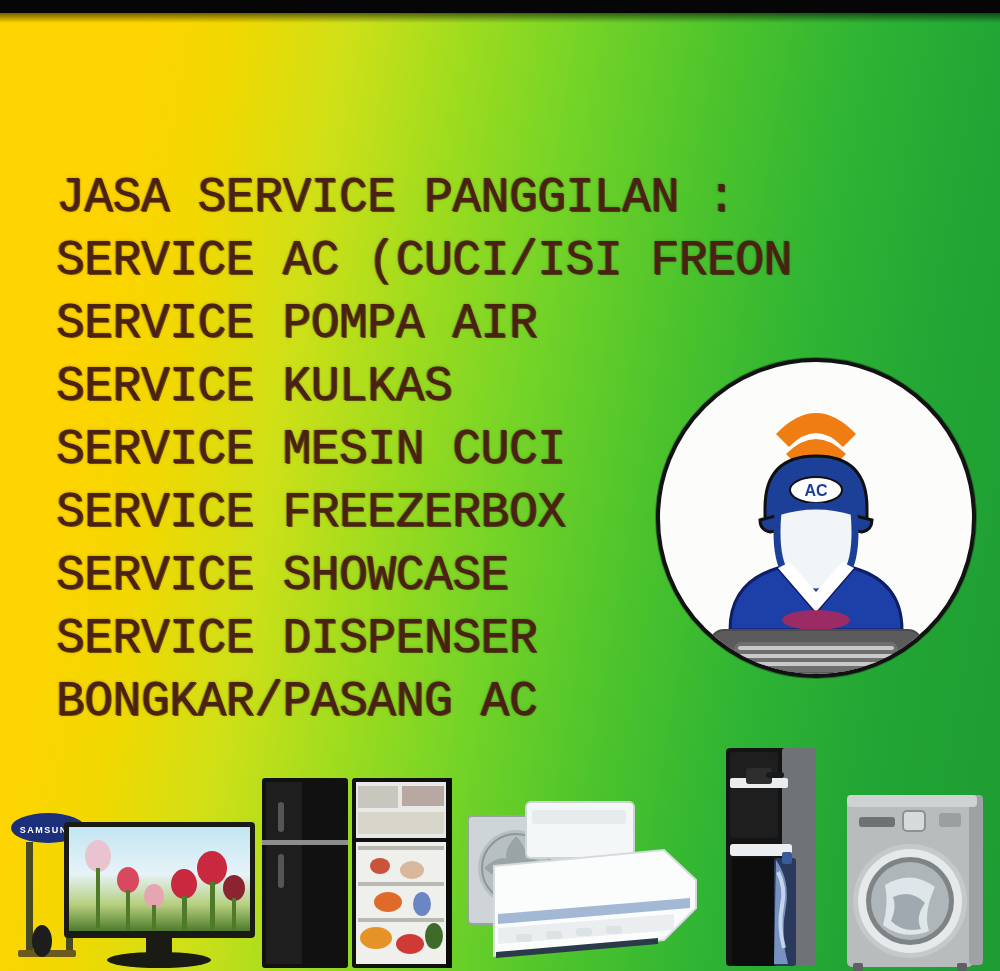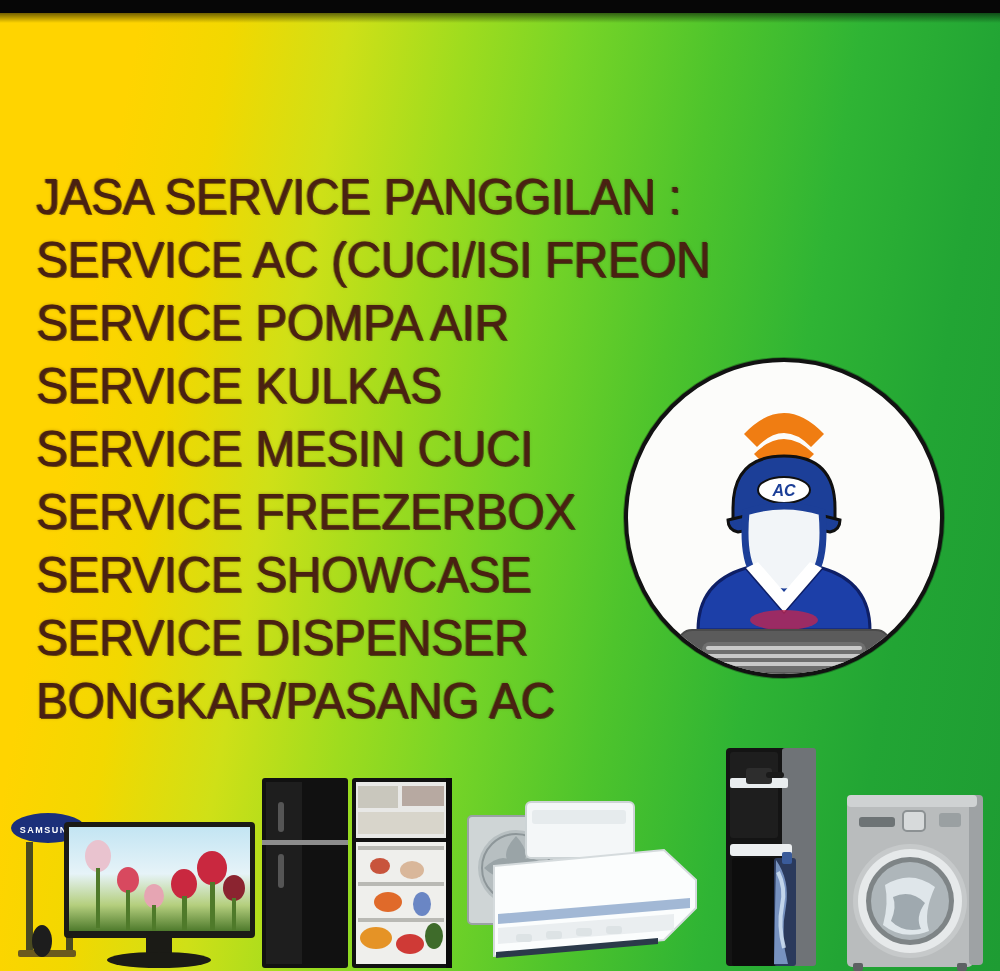--- a/index.html
+++ b/index.html
@@ -77,54 +77,54 @@
     font-size: 57px;
     margin-bottom: 9px;
   }
   #head-line-2 {
     font-size: 59px;
     letter-spacing: 0px;
   }
   
   #service-list {
     position: absolute;
-    left: 36px;
+    left: 56px;
     top: 172px;
     width: 660px;
     z-index: 12;
+    font-family: Liberation Mono, monospace;
   }
   .service-line {
     font-size: 48px;
     font-weight: 400;
     color: #4a2112;
     line-height: 1.0;
     margin-bottom: 15px;
     white-space: nowrap;
     letter-spacing: -0.5px;
     text-shadow:
       1px 1px 0 rgba(40,12,6,0.65),
       -1px 0 0 rgba(70,28,14,0.45),
       0 0 3px rgba(60,20,10,0.35);
     transform: scaleY(1.06);
     transform-origin: left top;
   }
   
   #tech-badge {
     position: absolute;
-    left: 624px;
+    left: 656px;
     top: 358px;
     width: 312px;
     height: 312px;
     border-radius: 50%;
     background: #fcfcfa;
     border: 4px solid #121212;
     box-shadow: 0 0 0 1px rgba(0,0,0,0.3);
     overflow: hidden;
     z-index: 14;
-    font-style: italic;
   }
   
   .appliance {
     position: absolute;
     z-index: 16;
   }
   
   #tv-sign {
     left: 8px;
     top: 808px;

